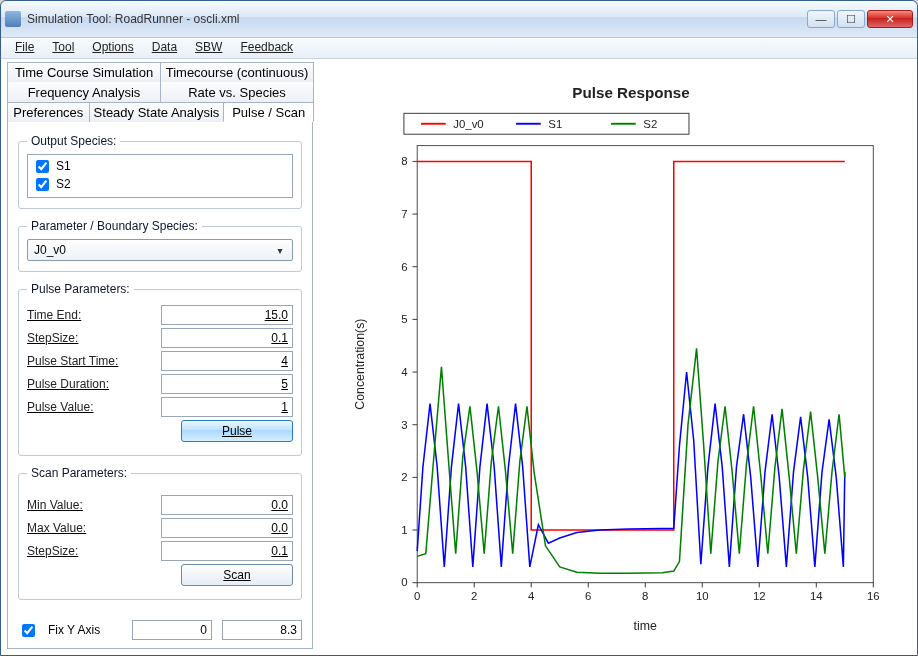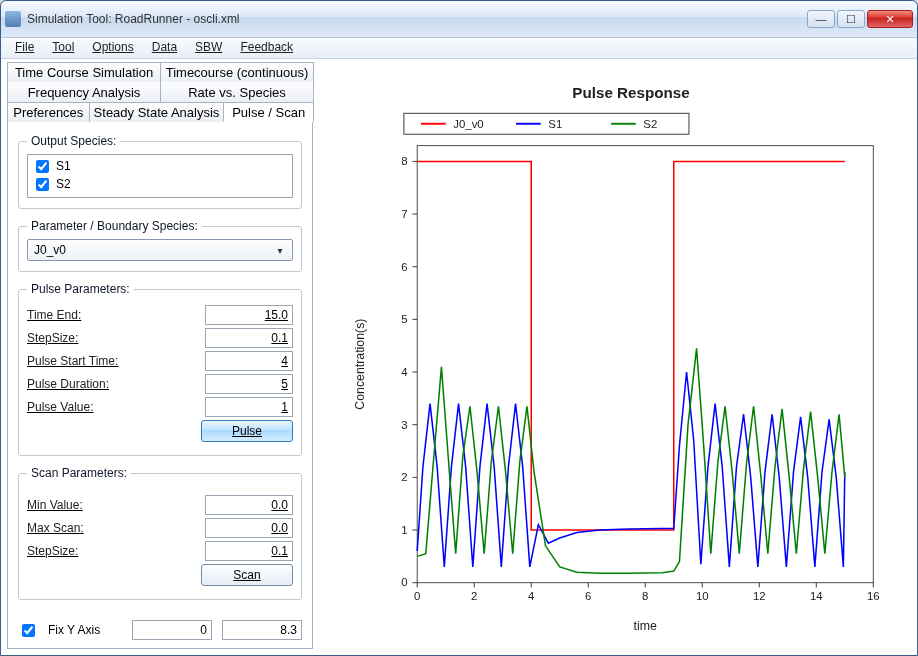--- a/index.html
+++ b/index.html
@@ -122,29 +122,29 @@
     display:flex; align-items:center; justify-content:center;
     color:#333; font-size:10px;
   }
   .form-row {
     display:flex; align-items:center; justify-content:space-between;
     margin: 3px 0;
     text-decoration: underline;
   }
   .form-row label { font-size:12px; color:#222; }
   .txt {
-    width: 88px; height: 20px;
+    width: 132px; height: 20px;
     border: 1px solid #9aa6b4;
     background:#fff;
     text-align:right; padding: 1px 4px;
     font-size:12px;
   }
   .txt.sm { width: 80px; }
   .btn {
-    width: 92px; height: 22px;
+    width: 112px; height: 22px;
     border: 1px solid #6f8aa6;
     background: linear-gradient(#fdfefe,#e6edf5);
     border-radius: 3px;
     font-size:12px;
     display:flex; align-items:center; justify-content:center;
   }
   .btn.highlight {
     border-color:#2b7bbf;
     background: linear-gradient(#eaf6ff,#bfe3ff 45%,#a9d9ff 46%,#d6eeff);
   }
@@ -252,21 +252,21 @@
         </fieldset>
 
         <fieldset>
           <legend>Scan Parameters:</legend>
           <div style="height:6px"></div>
           <div class="form-row">
             <label>Min Value:</label>
             <input class="txt" value="0.0" style="">
           </div>
           <div class="form-row">
-            <label>Max Scan:</label>
+            <label>Max Value:</label>
             <input class="txt" value="0.0" style="">
           </div>
           <div class="form-row">
             <label>StepSize:</label>
             <input class="txt" value="0.1" style="">
           </div>
           <div class="form-row" style="justify-content:flex-end;text-align:center;">
             <div class="btn">
               <span>Scan</span>
             </div>

